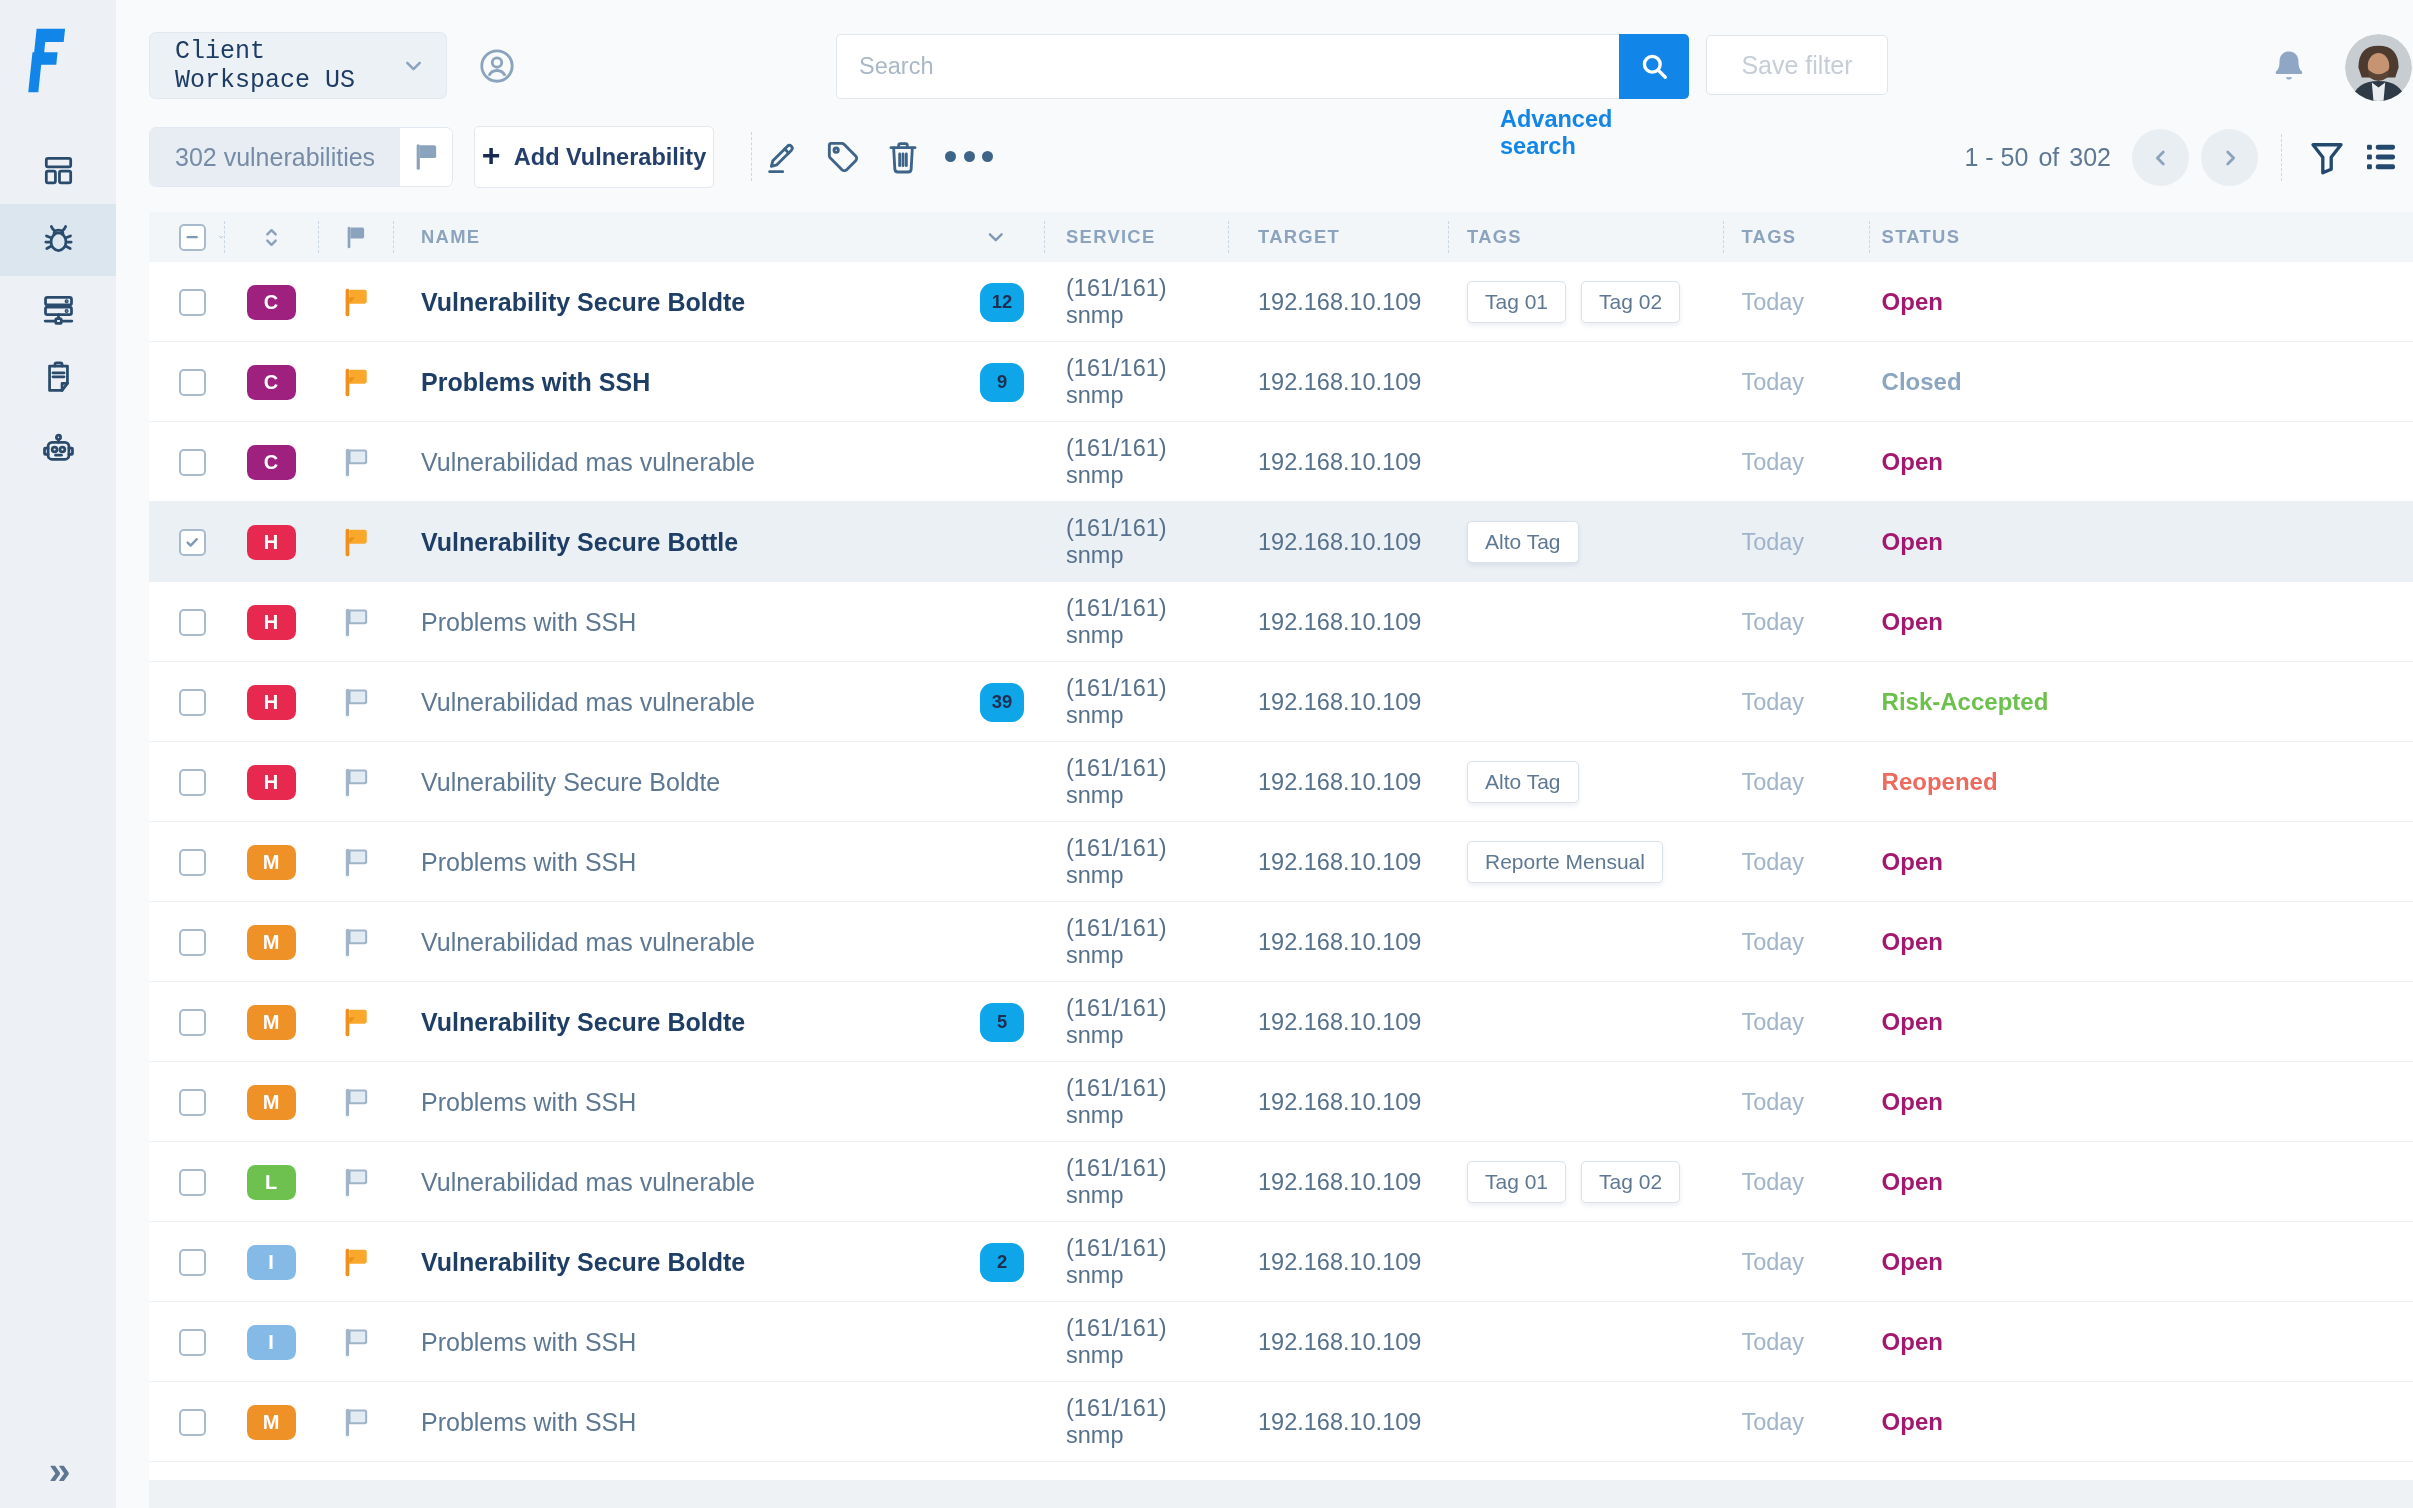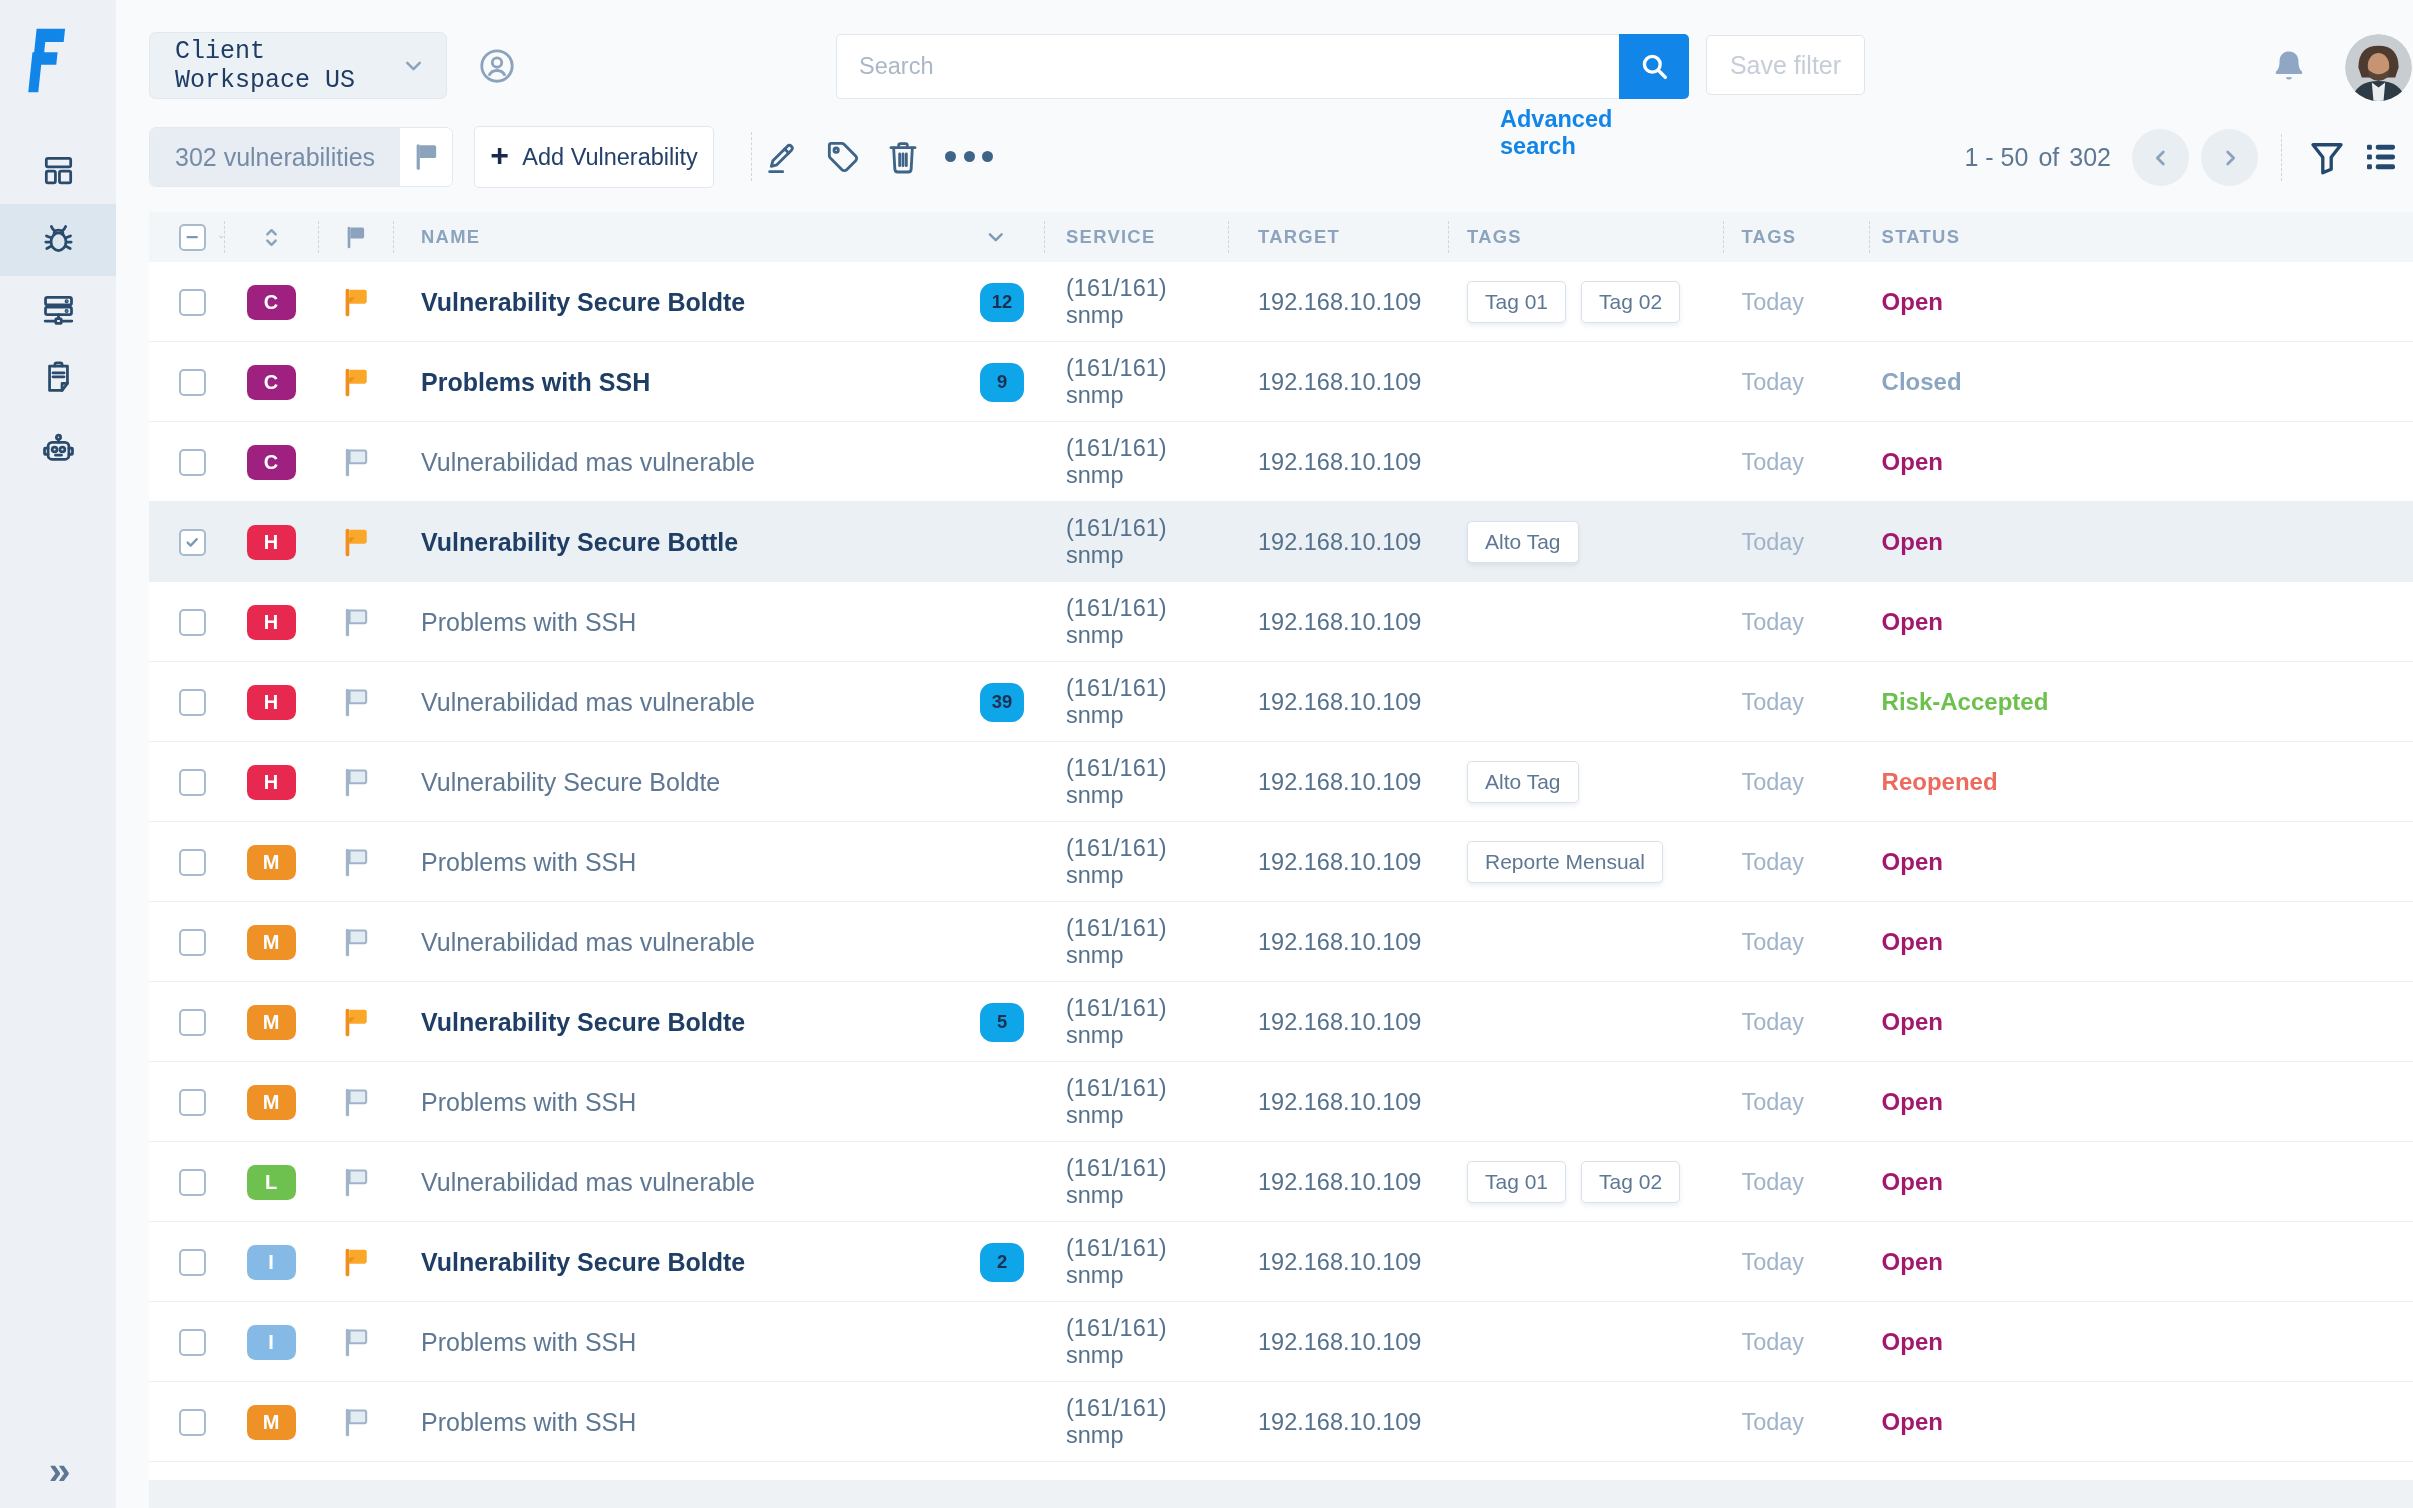--- a/index.html
+++ b/index.html
@@ -19,32 +19,32 @@
   .ws-select .lbl { font-size:25px; font-weight:500; color:#1E3C64; flex:1;font-family:Liberation Mono, monospace; }
   .icon-chevron { width:25px; height:25px; stroke:#8CA3BD; fill:none; stroke-width:2.4; stroke-linecap:round; stroke-linejoin:round; }
   .profile-ic { position:absolute; left:476px; top:45px; width:42px; height:42px; cursor:pointer; }
   .profile-ic svg { width:42px; height:42px; stroke:#8CA3BD; fill:none; stroke-width:1.6; }
 
   .search-wrap { position:absolute; left:836px; top:34px; display:flex; }
   .search-input { width:783px; height:65px; background:#FFFFFF; border:1.7px solid #E1E7EE; border-right:none; border-radius:5px 0 0 5px; font-size:23.5px; padding:0 22px; color:#3A5270; outline:none; font-family:"Liberation Sans", sans-serif; }
   .search-input::placeholder { color:#A9B7C6; }
   .search-btn { width:70px; height:65px; background:var(--accent,#1285E8); border:none; border-radius:0 5px 5px 0; cursor:pointer; display:flex; align-items:center; justify-content:center; }
   .search-btn svg { width:35px; height:35px; stroke:#FFFFFF; fill:none; stroke-width:2.3; stroke-linecap:round; }
-  .save-filter { position:absolute; left:1706px; top:35px; width:159px; height:60px; background:#FFFFFF; border:1.7px solid #E0E5EB; border-radius:5px; font-size:25px; font-weight:500; color:#C6CDD6; display:flex; align-items:center; justify-content:center; cursor:default; }
+  .save-filter { position:absolute; left:1706px; top:35px; width:182px; height:60px; background:#FFFFFF; border:1.7px solid #E0E5EB; border-radius:5px; font-size:25px; font-weight:500; color:#C6CDD6; display:flex; align-items:center; justify-content:center; cursor:default; }
   .adv-search { position:absolute; left:1500px; top:106px; width:189px; text-align:left; font-size:23.5px; font-weight:700; color:var(--accent,#1285E8); cursor:pointer; }
   .bell { position:absolute; left:2268px; top:45px; width:42px; height:45px; cursor:pointer; }
   .avatar { position:absolute; left:2345px; top:34px; width:67px; height:67px; border-radius:50%; overflow:hidden; cursor:pointer; }
 
   
   .count-pill { position:absolute; left:149px; top:127px; height:60px; display:flex; border:1.7px solid #E2E8EF; border-radius:6.7px; overflow:hidden; background:#FFFFFF; }
   .count-pill .txt { background:#E8EDF4; display:flex; align-items:center; padding:0 25px; font-size:25px; color:#76­8CA6; color:#768CA6; }
   .count-pill .flagseg { width:52px; display:flex; align-items:center; justify-content:center; background:#FFFFFF; cursor:pointer; }
   .add-btn { position:absolute; left:474px; top:126px; width:240px; height:62px; background:#FFFFFF; border:1.7px solid #E3E8EE; border-radius:5px; display:flex; align-items:center; justify-content:center; gap:13.4px; cursor:pointer; }
   .add-btn .plus { font-size:32px; font-weight:700; color:#17294E; line-height:1; margin-top:-3.4px; }
-  .add-btn .lbl { font-size:23.5px; font-weight:400; color:#24406A; }
+  .add-btn .lbl { font-size:23.5px; font-weight:700; color:#24406A; }
   .vdash { position:absolute; width:0; border-left:1.7px dashed #C9D6E3; }
   .tool-ic { position:absolute; top:137px; width:40px; height:40px; cursor:pointer; }
   .tool-ic svg { width:40px; height:40px; stroke:#3E6488; fill:none; stroke-width:1.7; stroke-linecap:round; stroke-linejoin:round; }
   .dots { position:absolute; top:151px; display:flex; gap:7.5px; cursor:pointer; }
   .dots i { width:11px; height:11px; border-radius:50%; background:#3E6488; }
 
   .pag-text { position:absolute; top:127px; right:302px; height:60px; display:flex; align-items:center; font-size:25px; color:#5E7893; gap:10px; }
   .pag-btn { position:absolute; top:129px; width:57px; height:57px; border-radius:50%; background:#E9EEF3; border:none; display:flex; align-items:center; justify-content:center; cursor:pointer; }
   .pag-btn svg { width:22px; height:22px; stroke:#8CA3BD; fill:none; stroke-width:3; stroke-linecap:round; stroke-linejoin:round; }
   .funnel, .listic { position:absolute; top:136px; width:42px; height:42px; cursor:pointer; }

